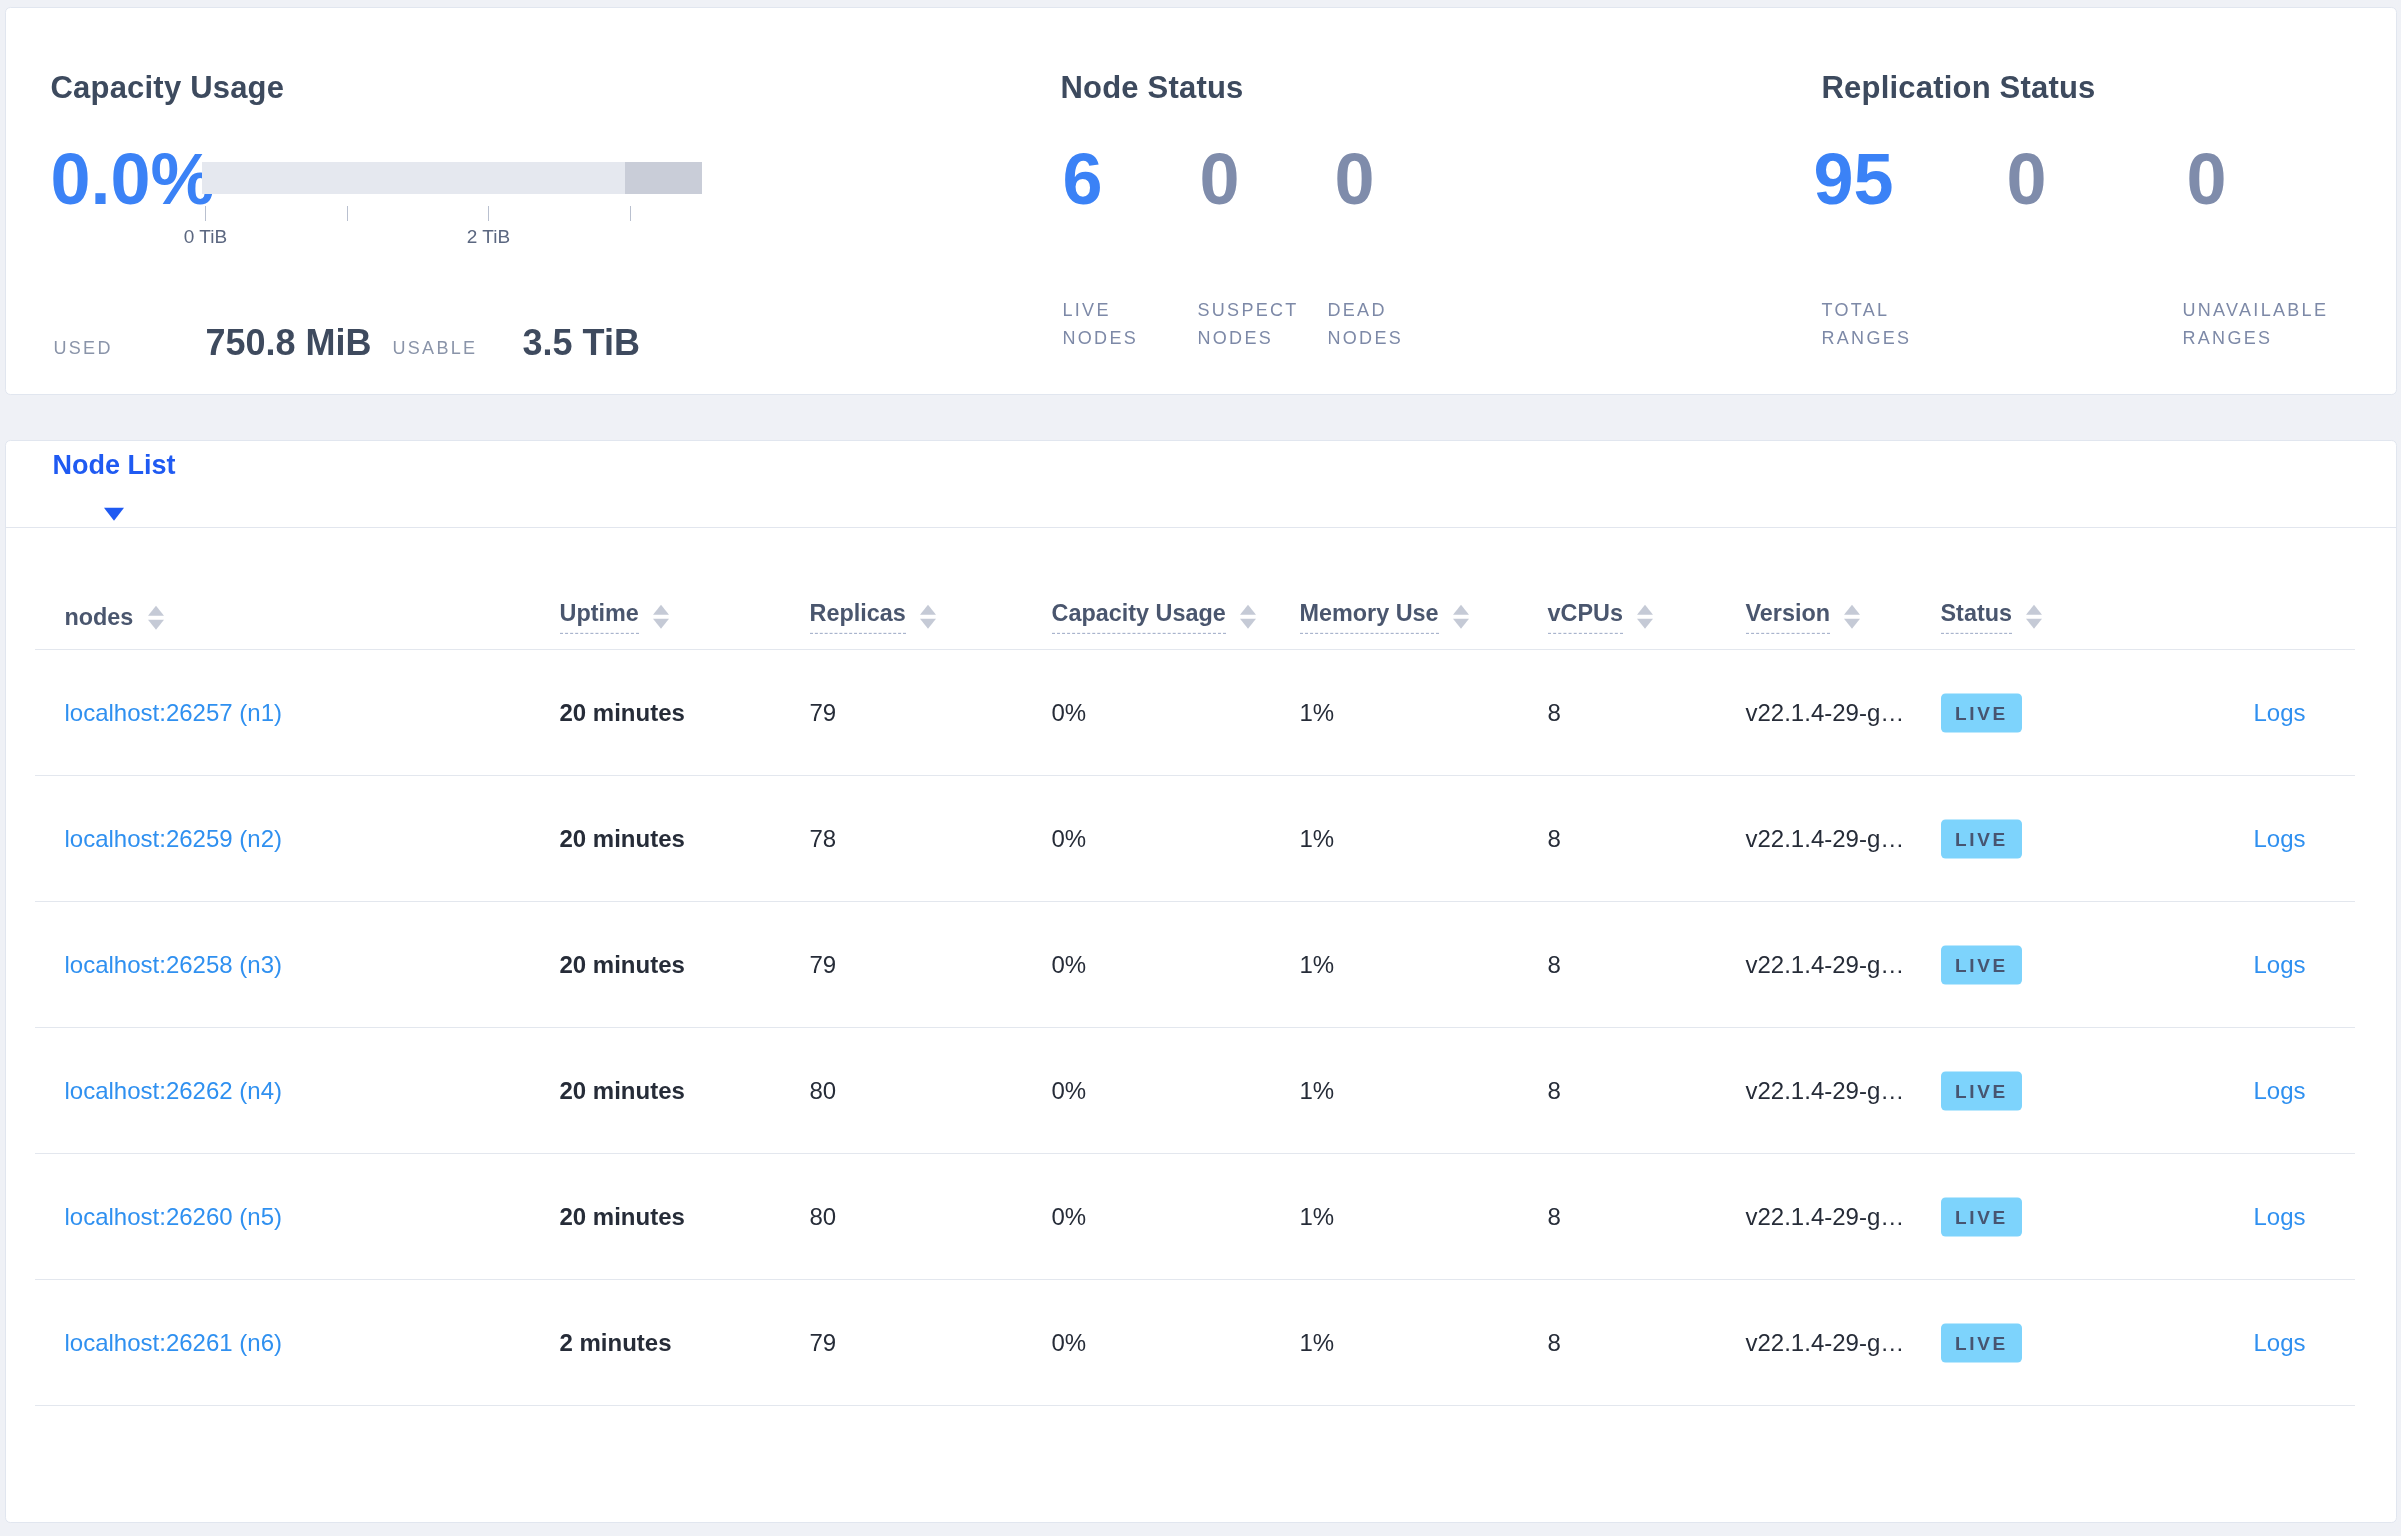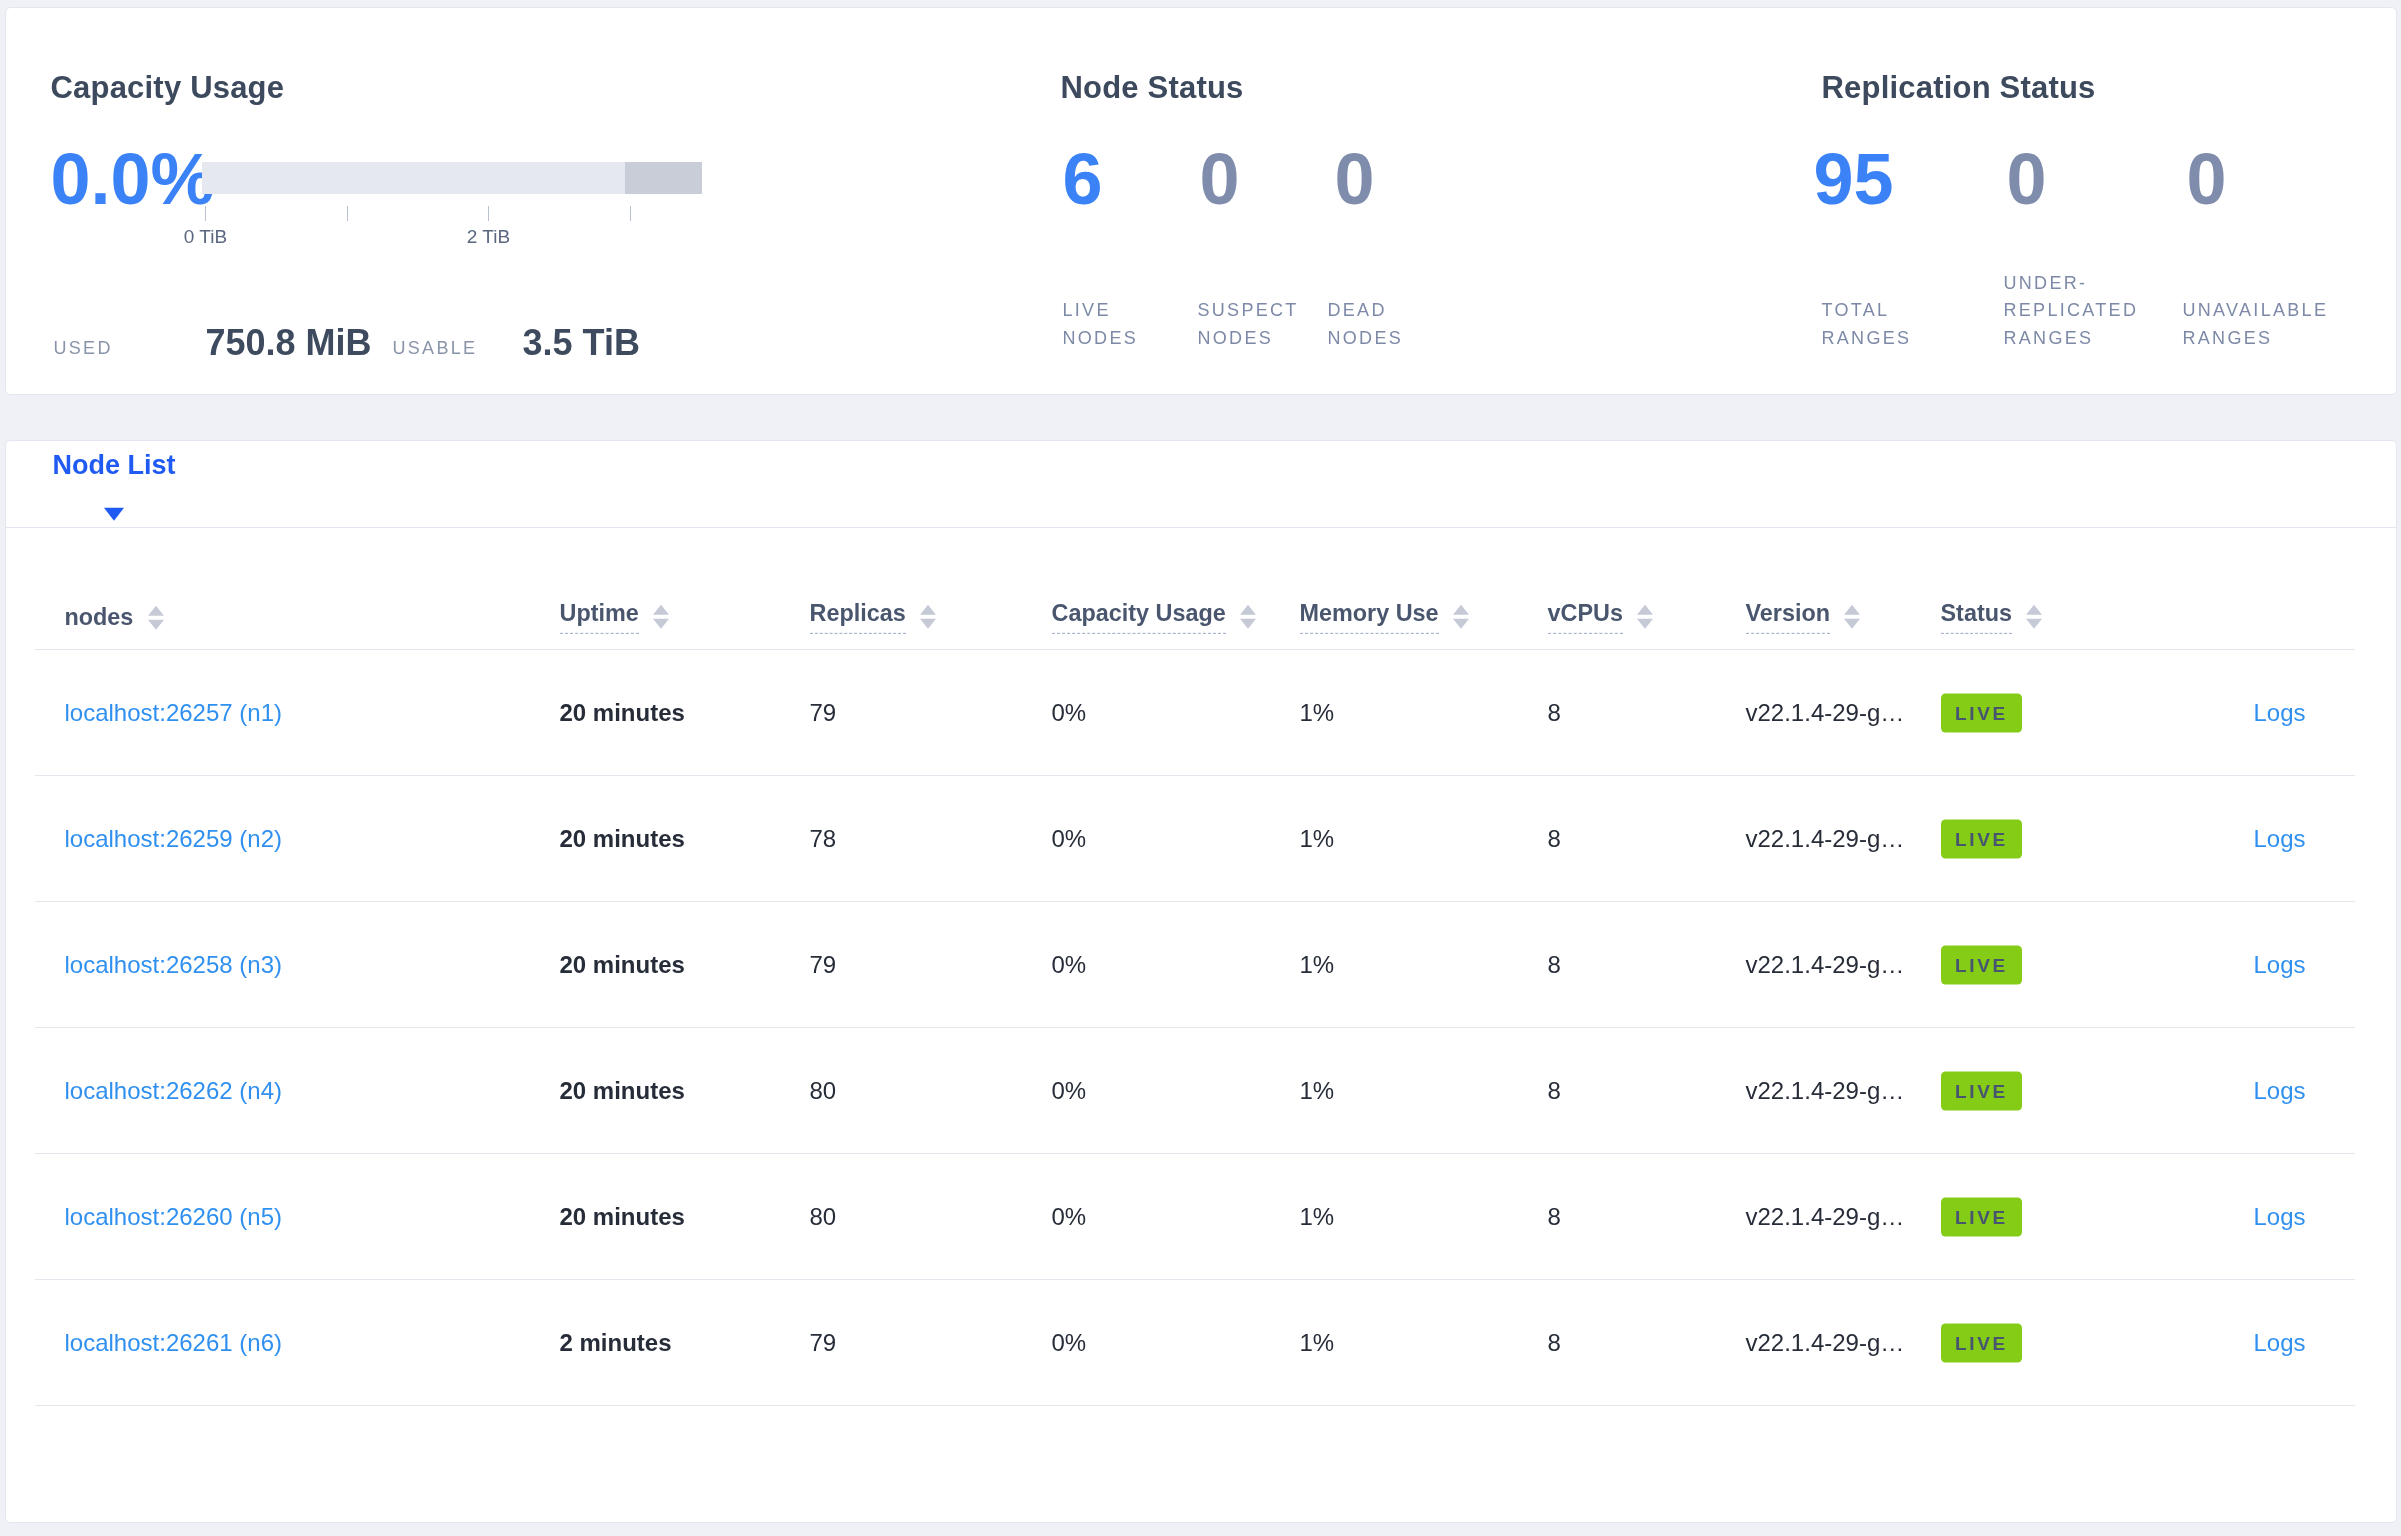--- a/index.html
+++ b/index.html
@@ -79,21 +79,21 @@
   .th{font-size:23.4px;color:#4a566e;font-weight:700;}
   .th-label{display:inline-block;vertical-align:middle;}
   .th-label.dashed{border-bottom:1.8px dashed #9aa7c4;padding-bottom:6.3px;}
   .sort-icon{display:inline-block;vertical-align:middle;margin-left:14.4px;
     cursor:pointer;}
   .tri-up,.tri-down{display:block;width:0;height:0;border-left:8px solid transparent;
     border-right:8px solid transparent;}
   .tri-up{border-bottom:10px solid #c5cad6;margin-bottom:4.5px;}
   .tri-down{border-top:10px solid #c5cad6;}
 
-  .badge{display:inline-block;background:#84cc16;border-radius:4.5px;
+  .badge{display:inline-block;background:#7dd3fc;border-radius:4.5px;
     padding:10px 14.4px;font-size:19px;font-weight:700;letter-spacing:2.7px;
     color:#475571;line-height:1;}
 </style>
 </head>
 <body>
 
 <div class="panel panel-top">
 
   <h2 class="stat-title t-capacity">Capacity Usage</h2>
   <div class="big-num cap-percent">0.0%</div>
@@ -117,21 +117,20 @@
   <div class="big-num dim ns2">0</div>
   <div class="stat-label lb-live">LIVE NODES</div>
   <div class="stat-label lb-suspect">SUSPECT NODES</div>
   <div class="stat-label lb-dead">DEAD NODES</div>
 
   <h2 class="stat-title t-repl">Replication Status</h2>
   <div class="big-num rs0">95</div>
   <div class="big-num dim rs1">0</div>
   <div class="big-num dim rs2">0</div>
   <div class="stat-label lb-total">TOTAL RANGES</div>
-  <div class="stat-label lb-under">UNDER-REPLICATED RANGES</div>
   <div class="stat-label lb-unavail">UNAVAILABLE RANGES</div>
 </div>
 
 <div class="panel panel-main">
 
   <div class="nl-strip">
     <span class="nl-link">
       <span class="nl-text">Node List</span>
       <span class="nl-caret"></span>
     </span>

